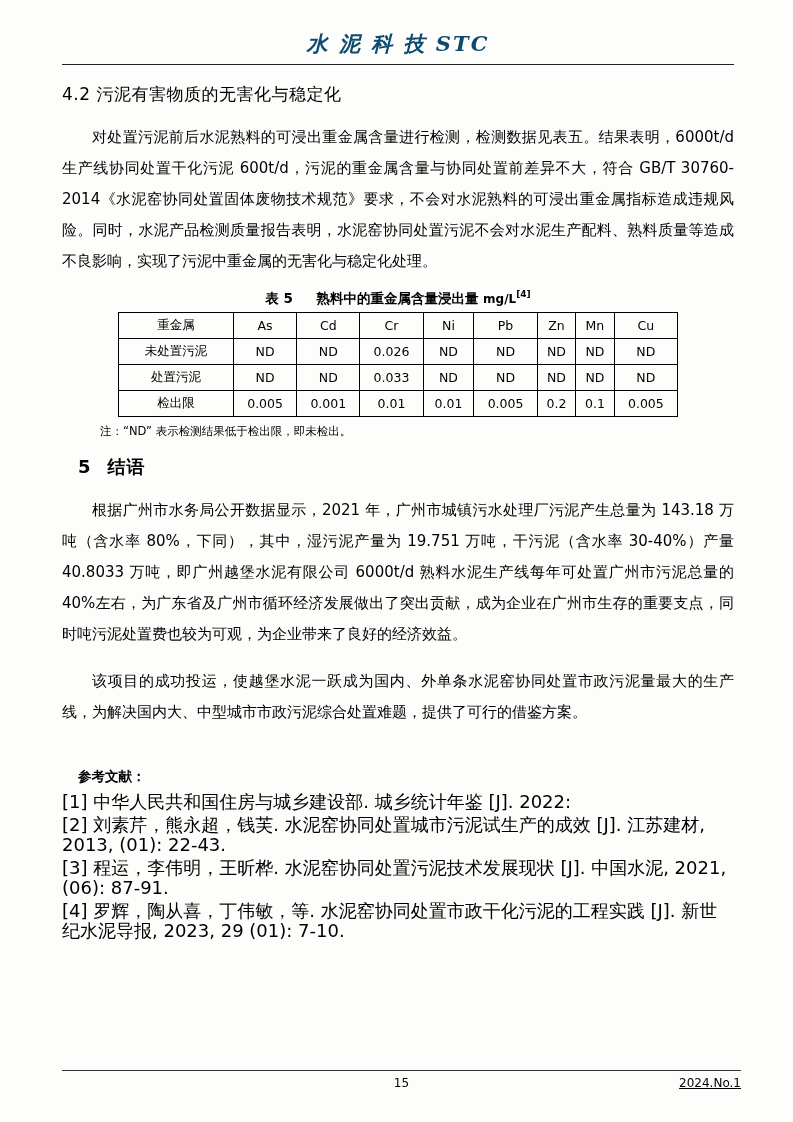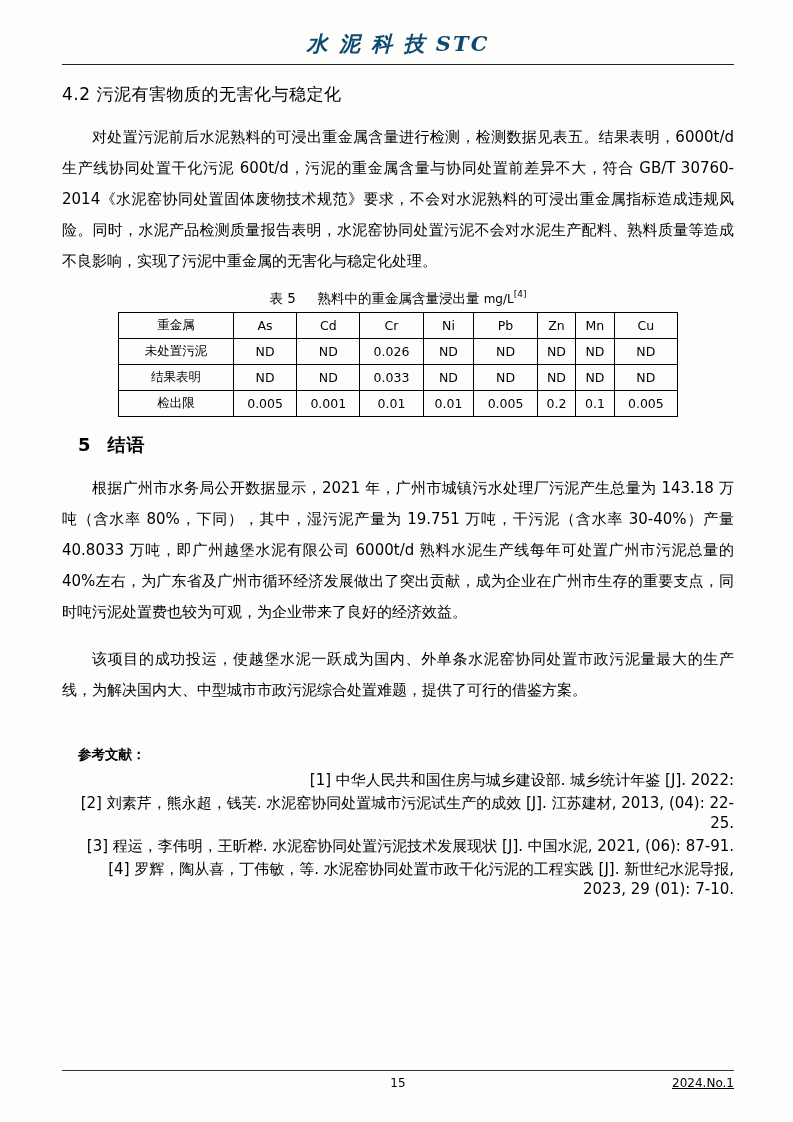--- a/index.html
+++ b/index.html
@@ -68,20 +68,21 @@
     margin: 16px 0 2px 0;
     text-indent: 2em;
     font-family: "DejaVu Sans", sans-serif;
   }
   
   .table-caption {
     text-align: center;
     font-size: 13.5px;
     margin: 12px 0 4px 0;
     font-family: "DejaVu Sans", sans-serif;
+    font-weight: bold;
   }
   .table-caption .cap-unit { font-size: 12px; }
   .table-caption sup { font-size: 9px; }
   table.data {
     border-collapse: collapse;
     margin: 0 auto;
     width: 560px;
     font-size: 12.5px;
     font-family: "DejaVu Sans", sans-serif;
     padding-left: 44px;
@@ -102,31 +103,30 @@
     font-family: "DejaVu Sans", sans-serif;
   }
   
   .ref-title {
     font-size: 13.5px;
     font-weight: bold;
     margin: 40px 0 6px 16px;
     font-family: "DejaVu Sans", sans-serif;
   }
   .ref-item {
-    font-size: 15px;
+    font-size: 18px;
     line-height: 20px;
     margin: 0 0 3px 0;
     font-family: "DejaVu Sans", sans-serif;
-    text-align: right;
   }
   
   .footer {
     position: absolute;
     left: 62px;
-    right: 59px;
+    right: 52px;
     bottom: 28px;
   }
   .footer-rule {
     border-top: 1px solid #333;
     margin-bottom: 5px;
   }
   .footer-row {
     position: relative;
     height: 18px;
     font-size: 12px;
@@ -182,21 +182,21 @@
         <td>ND</td>
         <td>ND</td>
         <td>0.026</td>
         <td>ND</td>
         <td>ND</td>
         <td>ND</td>
         <td>ND</td>
         <td>ND</td>
       </tr>
       <tr>
-        <td class="first">结果表明</td>
+        <td class="first">处置污泥</td>
         <td>ND</td>
         <td>ND</td>
         <td>0.033</td>
         <td>ND</td>
         <td>ND</td>
         <td>ND</td>
         <td>ND</td>
         <td>ND</td>
       </tr>
       <tr>
@@ -206,31 +206,32 @@
         <td>0.01</td>
         <td>0.01</td>
         <td>0.005</td>
         <td>0.2</td>
         <td>0.1</td>
         <td>0.005</td>
       </tr>
     </tbody>
       </table>
 
+    <div class="table-note">注：“ND” 表示检测结果低于检出限，即未检出。</div>
 
     <h2 class="h1">
       <span class="num">5</span><span>结语</span>
     </h2>
 
     <p class="body">根据广州市水务局公开数据显示，2021 年，广州市城镇污水处理厂污泥产生总量为 143.18 万吨（含水率 80%，下同），其中，湿污泥产量为 19.751 万吨，干污泥（含水率 30-40%）产量 40.8033 万吨，即广州越堡水泥有限公司 6000t/d 熟料水泥生产线每年可处置广州市污泥总量的 40%左右，为广东省及广州市循环经济发展做出了突出贡献，成为企业在广州市生存的重要支点，同时吨污泥处置费也较为可观，为企业带来了良好的经济效益。</p>
     <p class="body">该项目的成功投运，使越堡水泥一跃成为国内、外单条水泥窑协同处置市政污泥量最大的生产线，为解决国内大、中型城市市政污泥综合处置难题，提供了可行的借鉴方案。</p>
 
     <div class="ref-title">参考文献：</div>
     <div class="ref-item">[1] 中华人民共和国住房与城乡建设部. 城乡统计年鉴 [J]. 2022:</div>
-    <div class="ref-item">[2] 刘素芹，熊永超，钱芙. 水泥窑协同处置城市污泥试生产的成效 [J]. 江苏建材, 2013, (04): 22-25.</div>
+    <div class="ref-item">[2] 刘素芹，熊永超，钱芙. 水泥窑协同处置城市污泥试生产的成效 [J]. 江苏建材, 2013, (01): 22-43.</div>
     <div class="ref-item">[3] 程运，李伟明，王昕桦. 水泥窑协同处置污泥技术发展现状 [J]. 中国水泥, 2021, (06): 87-91.</div>
     <div class="ref-item">[4] 罗辉，陶从喜，丁伟敏，等. 水泥窑协同处置市政干化污泥的工程实践 [J]. 新世纪水泥导报, 2023, 29 (01): 7-10.</div>
 
   </div>
 
   <div class="footer">
     <div class="footer-rule"></div>
     <div class="footer-row">
       <span class="footer-page">15</span>
       <span class="footer-right">2024.No.1</span>

